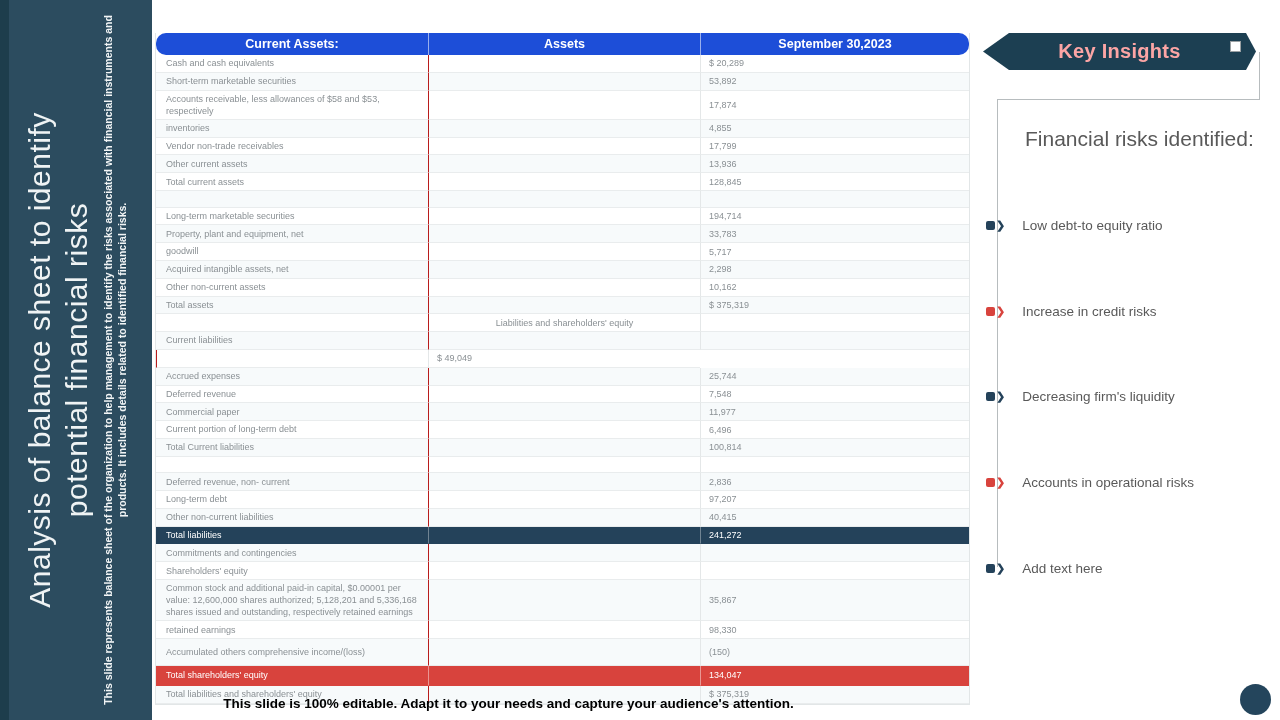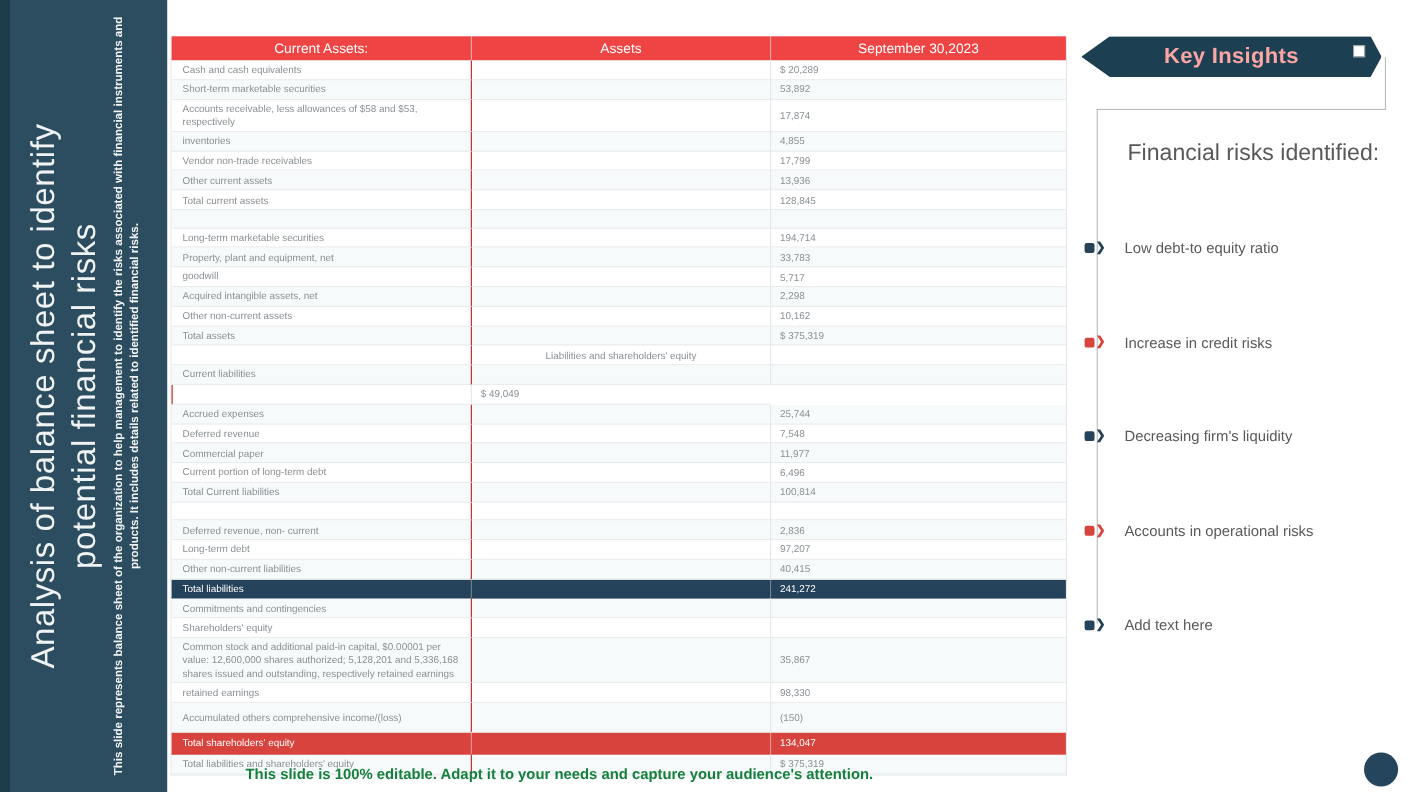--- a/index.html
+++ b/index.html
@@ -24,21 +24,21 @@
     line-height:1.3;text-align:center;max-width:690px;
   }
   
   .bs-table{
     position:absolute;left:155px;top:33px;width:815px;
     border:1px solid #E2E6E7;border-top:none;box-sizing:border-box;
     font-size:9px;color:#8A9094;
   }
   .bs-header{
     display:grid;grid-template-columns:272px 272px 269px;height:22px;
-    background:#ef4444;color:#ffffff;font-weight:normal;font-size:12.5px;
+    background:#1d4ed8;color:#ffffff;font-weight:bold;font-size:12.5px;border-radius:10px;
   }
   .bs-header>div{display:flex;align-items:center;justify-content:center;}
   .bs-header>div+div{border-left:1px solid rgba(255,255,255,.55);}
   .trow{display:grid;grid-template-columns:272px 272px 269px;min-height:17.8px;background:#fff;}
   .trow:nth-child(even){background:#F7FAFB;}
   .trow>div{border-bottom:1px solid #E9ECED;display:flex;align-items:center;box-sizing:border-box;}
   .trow>div.c1{padding:2px 4px 2px 10px;line-height:1.35;}
   .trow>div.c2{border-left:1px solid #b91c1c;justify-content:center;}
   .trow>div.c3{border-left:1px solid #E4E7E8;padding-left:8px;}
   .trow.empty{min-height:16.5px;}
@@ -80,21 +80,21 @@
   .insight.red .bullet-sq{background:#D8433D;}
   .insight.red .bullet-ch{color:#D8433D;}
   .insight:nth-of-type(1){top:216px;}
   .insight:nth-of-type(2){top:302px;}
   .insight:nth-of-type(3){top:387px;}
   .insight:nth-of-type(4){top:473px;}
   .insight:nth-of-type(5){top:559px;}
   
   .footer{
     position:absolute;left:0;top:696px;width:1017px;text-align:center;
-    font-size:13.5px;font-weight:600;color:#15803d;
+    font-size:13.5px;font-weight:600;color:#000000;
   }
   .corner-circle{
     position:absolute;left:1240px;top:684px;width:31px;height:31px;
     border-radius:50%;background:#24455C;
   }
 </style>
 </head>
 <body>
 
 <div class="sidebar">

